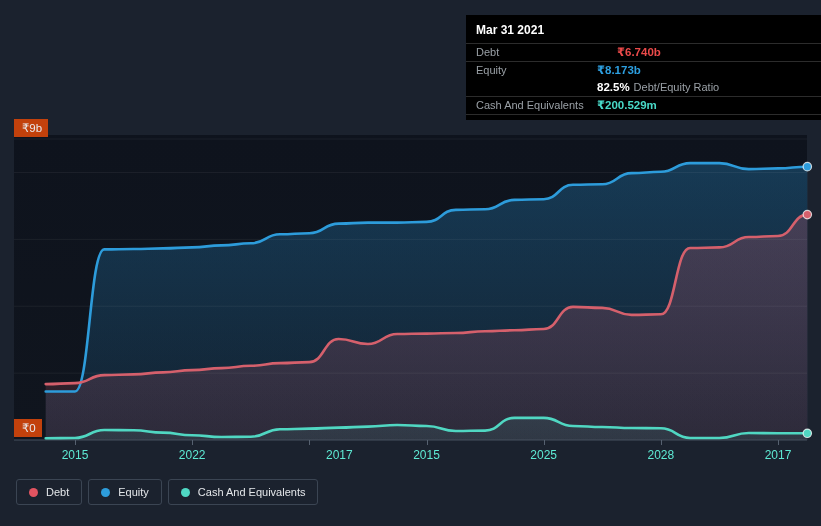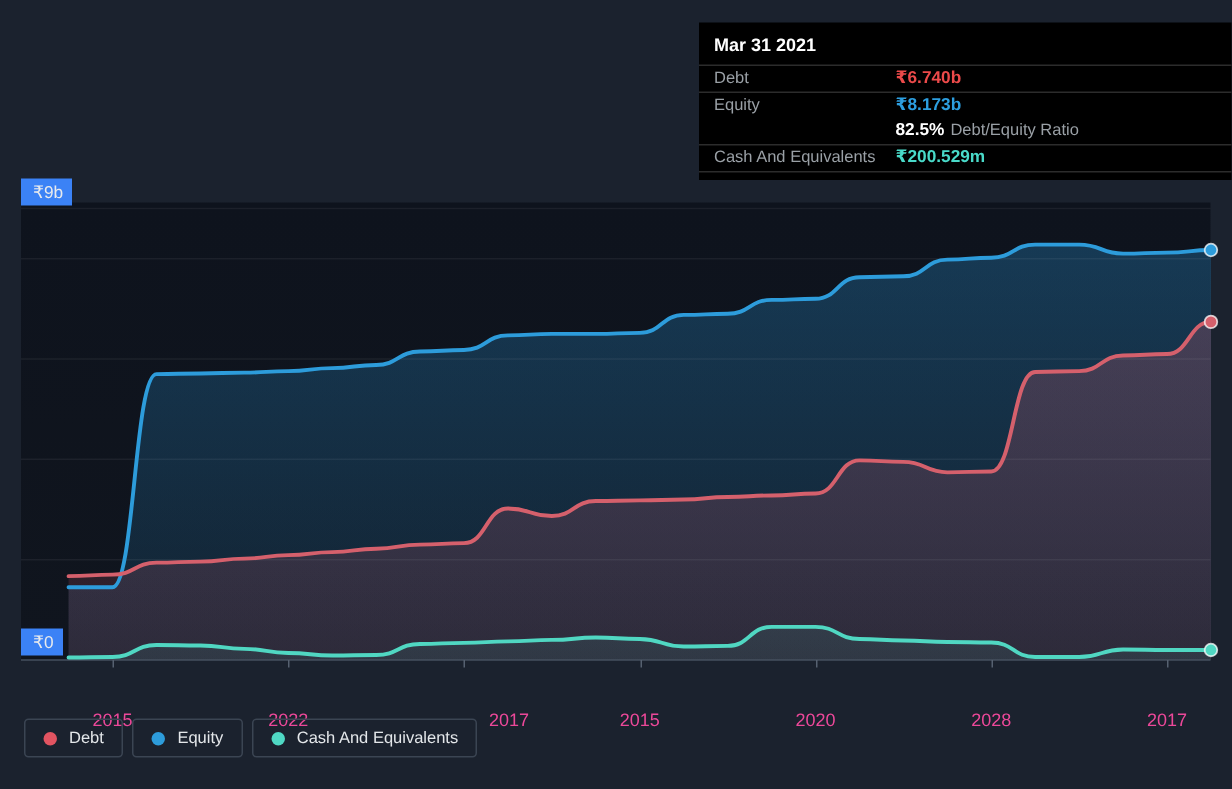--- a/index.html
+++ b/index.html
@@ -11,30 +11,30 @@
     -webkit-font-smoothing:antialiased;
   }
   .stage{position:absolute;inset:0;}
   .plot{
     position:absolute;left:14px;top:135px;width:793px;height:305px;
     background:linear-gradient(180deg,#0e131d 0%,#10151e 100%);
   }
   .plot svg{position:absolute;left:0;top:0;overflow:visible;display:block;}
   .ylab{
     position:absolute;color:#e8eaed;font-size:11.5px;
-    background:#3b82f6;padding:2px 6px 2px 8px;z-index:4;
+    background:#c2410c;padding:2px 6px 2px 8px;z-index:4;
   }
   .ylab.top{left:14px;top:119px;}
   .ylab.bot{left:14px;top:419px;}
   .xtick{
     position:absolute;top:440px;width:1px;height:5px;background:#566170;z-index:3;
   }
   .xlab{
-    position:absolute;top:473px;transform:translateX(-50%);
-    color:#ec4899;font-size:12px;z-index:3;
+    position:absolute;top:448px;transform:translateX(-50%);
+    color:#5eead4;font-size:12px;z-index:3;
   }
   .legend{
     position:absolute;left:16px;top:479px;display:flex;gap:6px;z-index:3;
   }
   .pill{
     display:flex;align-items:center;gap:8px;
     border:1px solid #3b4553;border-radius:3px;
     padding:0 12px;height:26px;box-sizing:border-box;
     color:#e4e7ea;font-size:11px;background:transparent;cursor:pointer;
   }
@@ -46,21 +46,21 @@
   .tt-title{
     color:#fff;font-weight:bold;font-size:12px;padding:8px 10px 6px 10px;
   }
   .tt-row{position:relative;height:17px;line-height:17px;}
   .tt-row .lbl{position:absolute;left:10px;}
   .tt-row .val{position:absolute;left:131px;font-weight:bold;font-size:11.5px;}
   .tt-sep{border-top:1px solid #2c2c2c;margin:0;}
   .tt-ratio .pct{color:#fff;font-weight:bold;font-size:11.5px;}
   .tt-ratio .rest{color:#9aa0a6;font-weight:normal;margin-left:4px;font-size:11px;}
   .tt-pad{height:5px;}
-  .val.debt{color:#eb4a4a;} .val.equity{color:#2d9fe0;} .val.cash{color:#49dac9;text-align:right;}
+  .val.debt{color:#eb4a4a;margin-left:20px;} .val.equity{color:#2d9fe0;} .val.cash{color:#49dac9;text-align:right;}
 </style>
 </head>
 <body>
 
 <div class="stage">
 
   <div class="plot">
     <svg id="chart-svg" width="793" height="305">
         <defs>
           <linearGradient id="gEquity" x1="0" y1="0" x2="0" y2="305" gradientUnits="userSpaceOnUse">
@@ -100,21 +100,21 @@
   <div id="xaxis">
       <div class="xtick" style="left: 75px;"></div>
       <div class="xlab" style="left: 75px;">2015</div>
       <div class="xtick" style="left: 192.17px;"></div>
       <div class="xlab" style="left: 192.17px;">2022</div>
       <div class="xtick" style="left: 309.34px;"></div>
       <div class="xlab" style="left: 309.34px; margin-left: 30px;">2017</div>
       <div class="xtick" style="left: 426.51px;"></div>
       <div class="xlab" style="left: 426.51px;">2015</div>
       <div class="xtick" style="left: 543.68px;"></div>
-      <div class="xlab" style="left: 543.68px;">2020</div>
+      <div class="xlab" style="left: 543.68px;">2025</div>
       <div class="xtick" style="left: 660.85px;"></div>
       <div class="xlab" style="left: 660.85px;">2028</div>
       <div class="xtick" style="left: 778.02px;"></div>
       <div class="xlab" style="left: 778.02px;">2017</div>
     </div>
 
   <div class="legend">
     <div class="pill">
       <span class="dot" id="dot-debt" style="background: rgb(226, 84, 97);"></span>
       <span>Debt</span>

